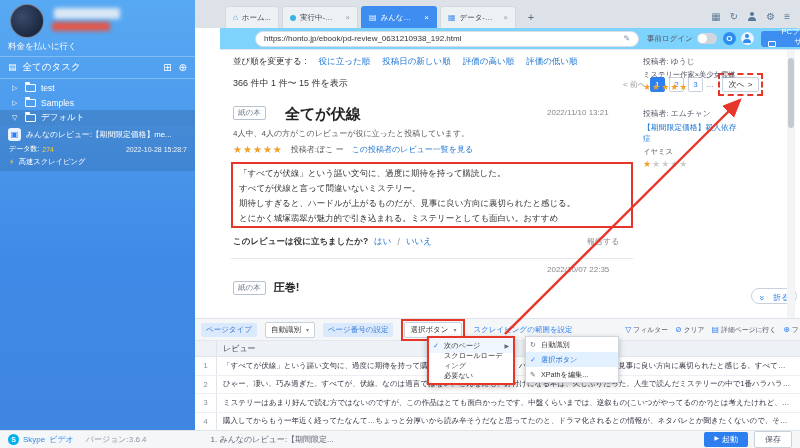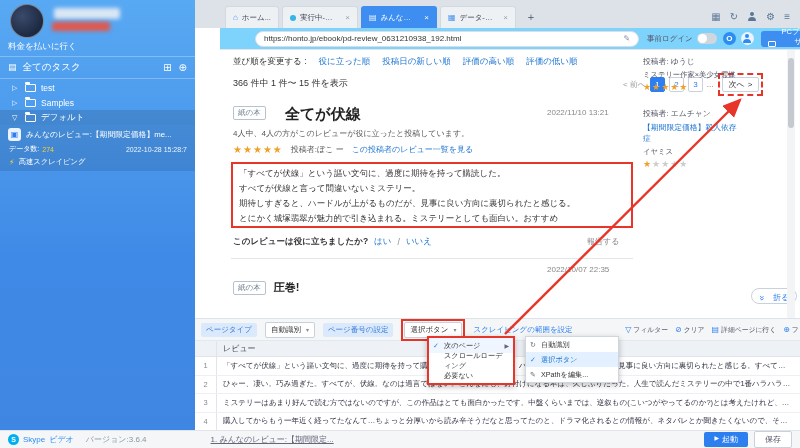--- a/index.html
+++ b/index.html
@@ -140,21 +140,21 @@
   .m-item.hov { background:#f0f6ff; }
   .m-item.sel { background:#e3f0ff; color:#1a73d1; }
   .sub-arrow { margin-left:auto; color:#667; font-size:6px; }
 
   
   #statusbar { position:absolute; left:0; top:430px; width:800px; height:18px; background:#f4f6f8; border-top:1px solid #e0e4e9;
     display:flex; align-items:center; padding:0 8px; font-size:8px; }
   .skype-ico { width:11px; height:11px; border-radius:50%; background:#00aff0; color:#fff; font-size:7px; font-weight:bold; display:flex; align-items:center; justify-content:center; }
   .sb-link { color:#2d8cf0; margin-left:4px; }
   .sb-ver { color:#8a96a3; margin-left:12px; }
-  .sb-task { color:#667; margin-left:64px;text-decoration:underline; }
+  .sb-task { color:#667; margin-left:64px; }
   .run-btn { margin-left:auto; background:#2d7ff0; color:#fff; border:none; border-radius:2px; font-size:8px; padding:2px 10px; display:flex; gap:3px; font-family:inherit; }
   .run-btn .r-ico { font-size:6px; }
   .save-btn { margin-left:6px; background:#fff; border:1px solid #c9d2dc; color:#556; border-radius:2px; font-size:8px; padding:2px 10px; font-family:inherit; }
 
   
   #arrow-svg { position:absolute; left:0; top:0; z-index:30; pointer-events:none; }
 </style>
 </head>
 <body>
 

